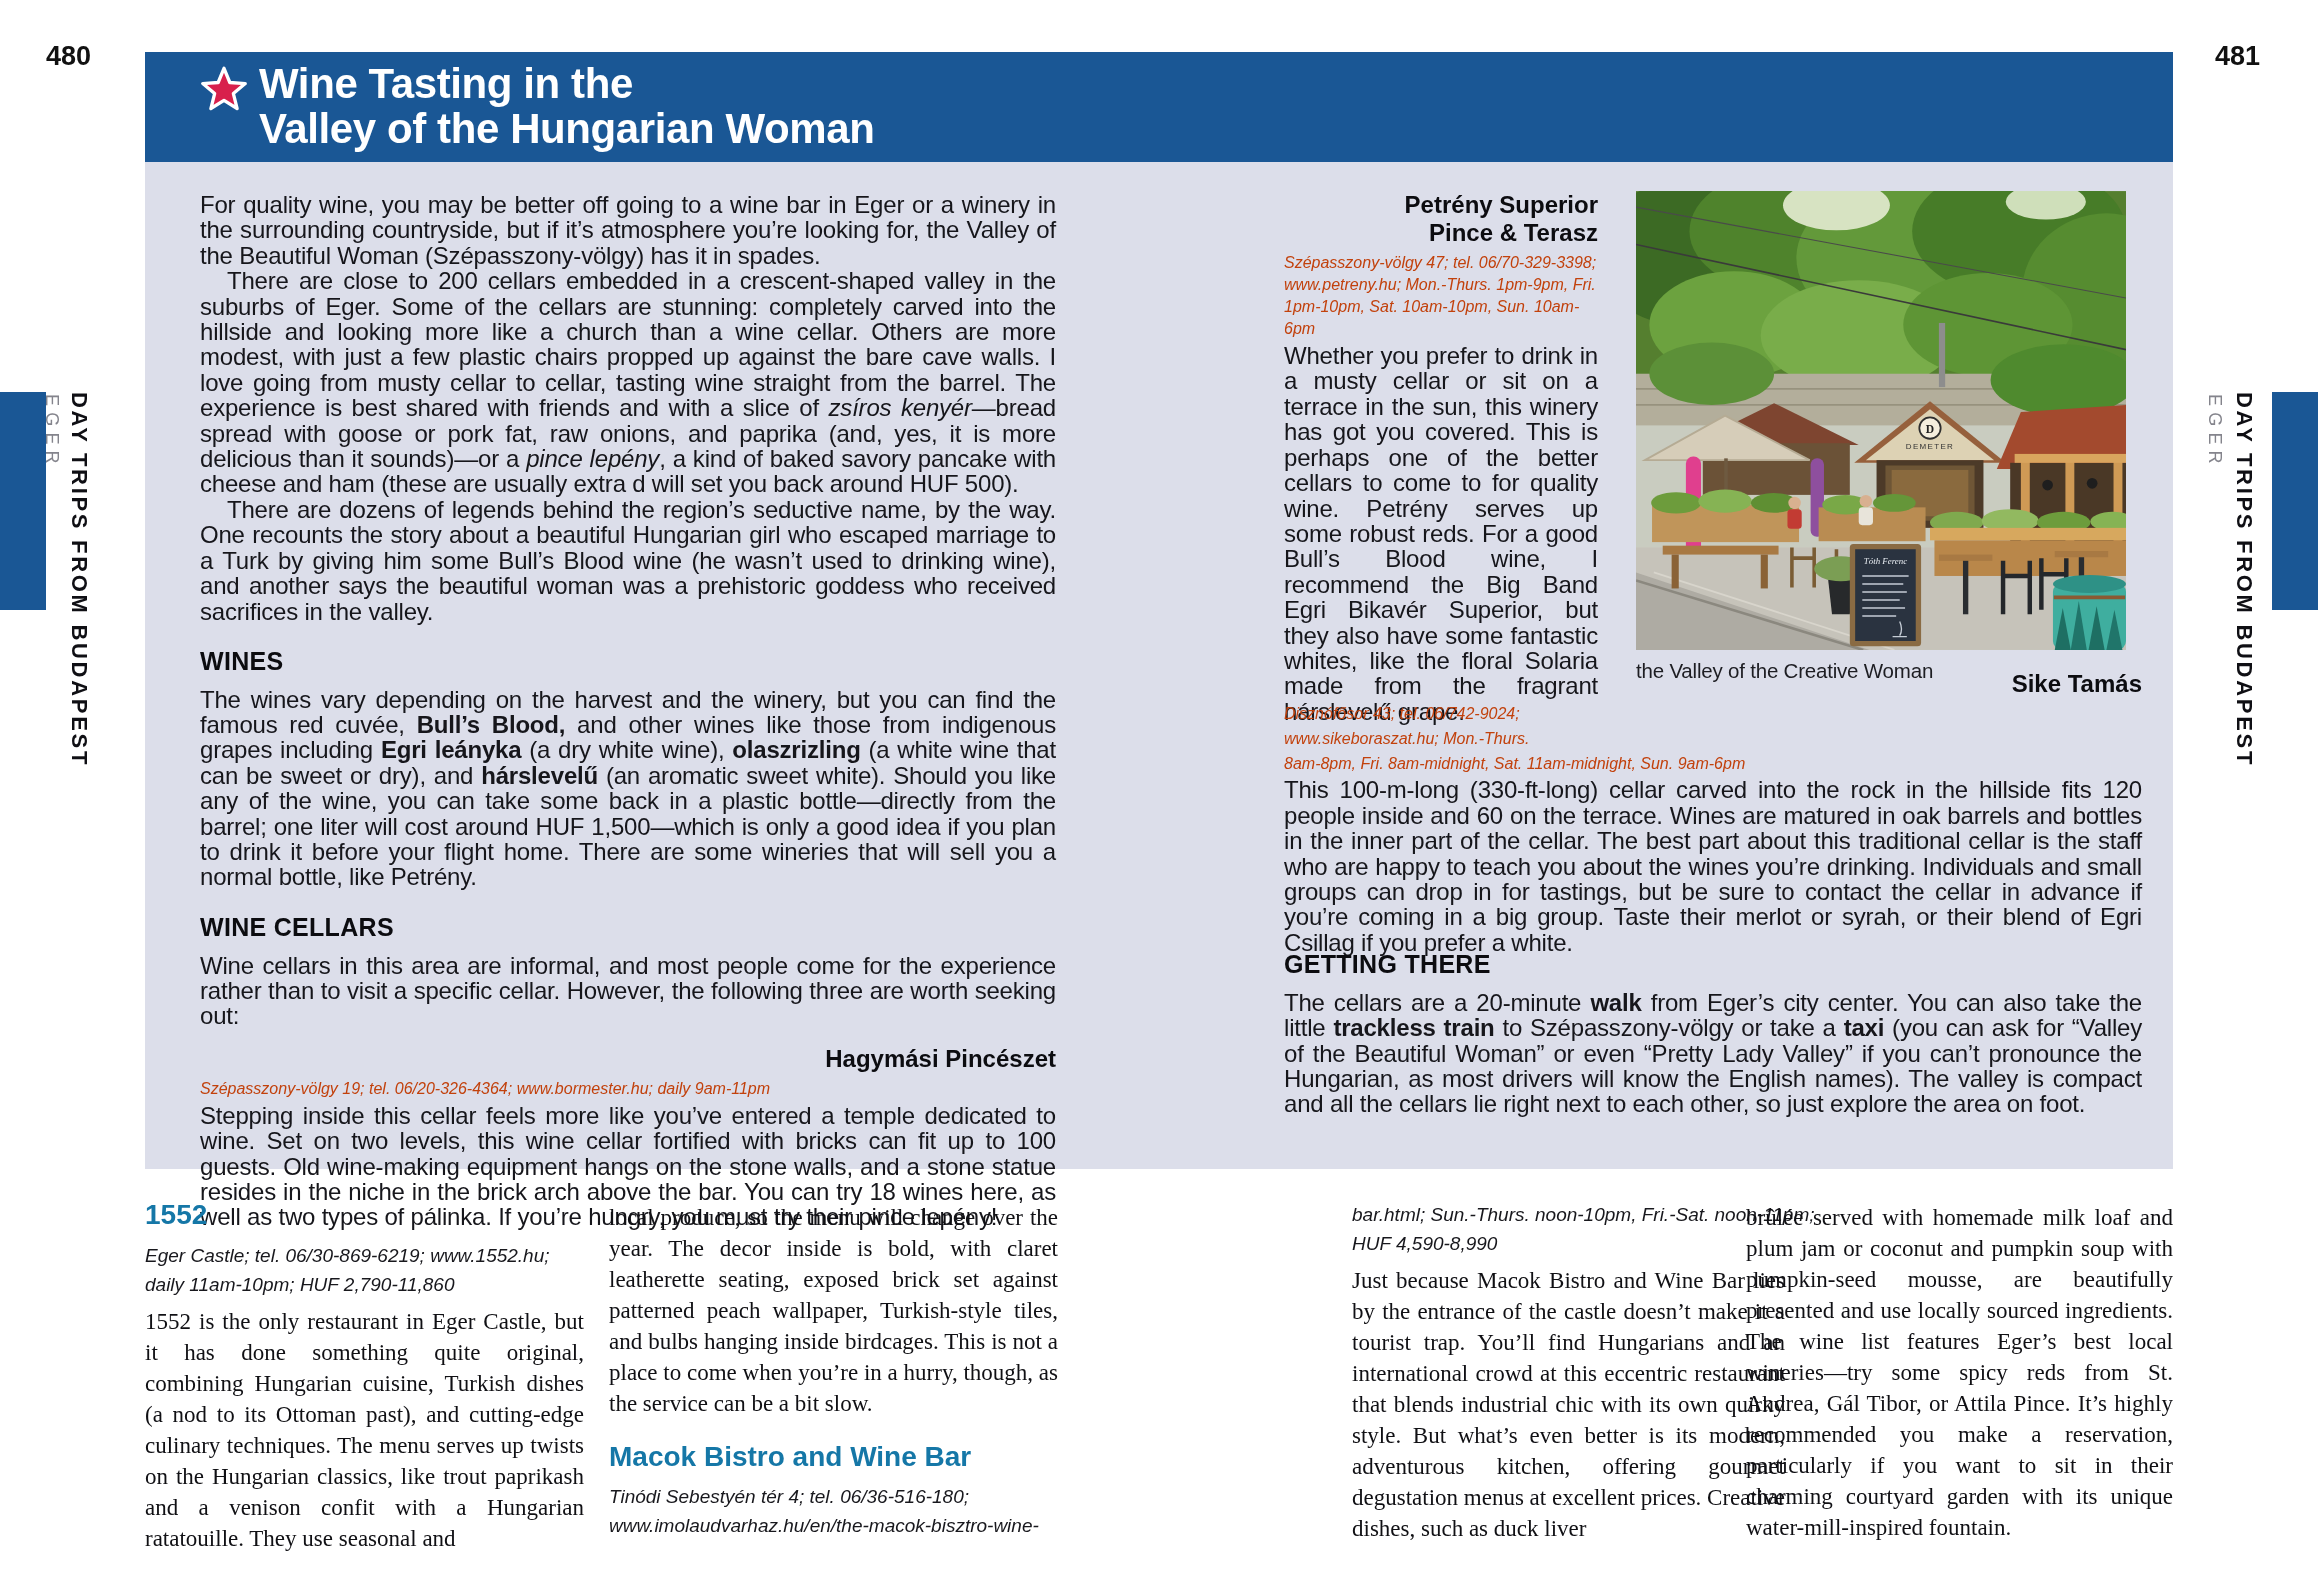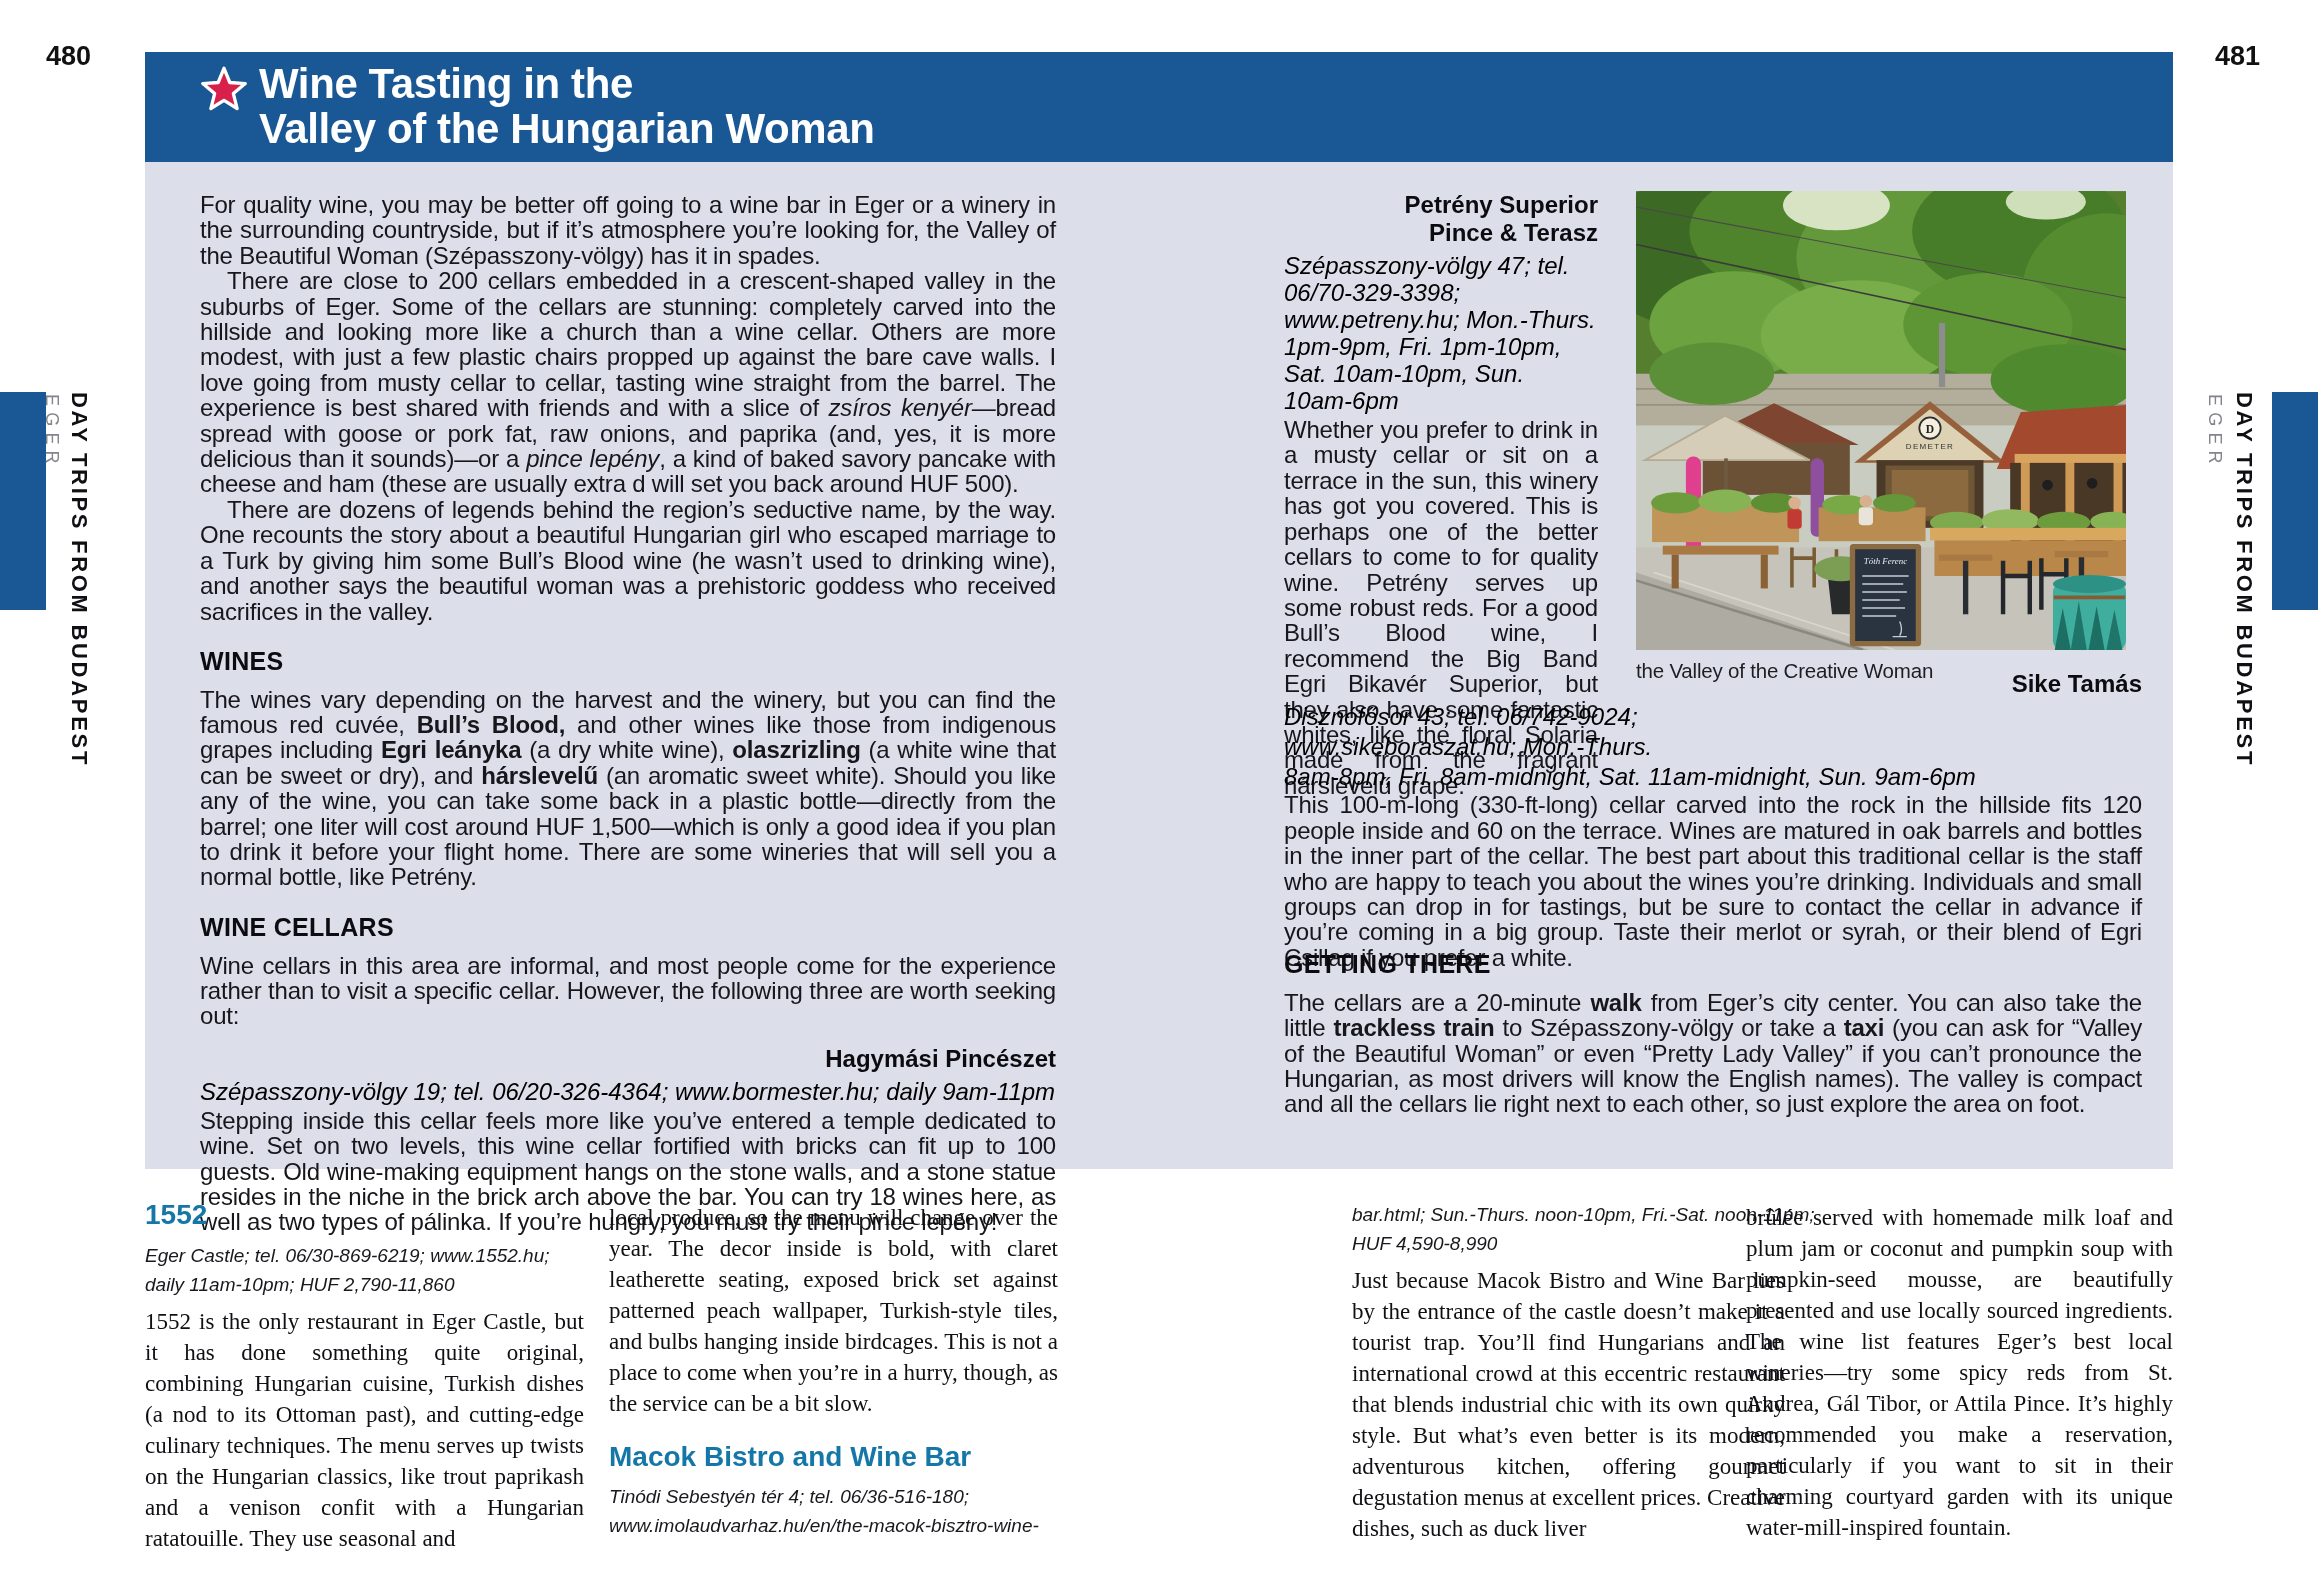--- a/index.html
+++ b/index.html
@@ -25,21 +25,21 @@
   .vlab.l{left:66px;} .vsub.l{left:41px;}
   .vlab.r{left:2231px;} .vsub.r{left:2204px;}
 
   .panel{position:absolute;left:145px;top:162px;width:2028px;height:1007px;background:#dcdeea;}
 
   .body{font-size:24px;line-height:25.4px;color:#16161b;letter-spacing:-0.2px;margin:0;}
   .jp{text-align:justify;}
   .ind{text-indent:27px;}
   .secH{font-size:25px;font-weight:bold;color:#0c0c10;margin:23px 0 10.7px;letter-spacing:0.3px;}
   .subH{font-size:24px;font-weight:bold;color:#0c0c10;margin:16px 0 5.4px;line-height:28px;text-align:right;}
-  .det{font-size:24px;font-style:italic;line-height:27px;color:#000000;margin:0 0 2.7px;}
+  .det{font-size:16px;font-style:italic;line-height:22px;color:#c2410c;margin:0 0 2.7px;}
   .nw{white-space:nowrap;}
   .b{font-weight:bold;} .i{font-style:italic;}
 
   .colL{position:absolute;left:55px;top:30px;width:856px;}
   .petreny{position:absolute;left:1139px;top:29px;width:314px;}
   .petreny .subH{margin-top:0;}
   .photo{position:absolute;left:1491px;top:29px;width:490px;margin:0;}
   .photo svg{display:block;}
   .cap{font-size:20.5px;color:#1d1d22;margin-top:9px;letter-spacing:-0.2px;}
   .sike{position:absolute;left:1139px;top:508px;width:858px;}

